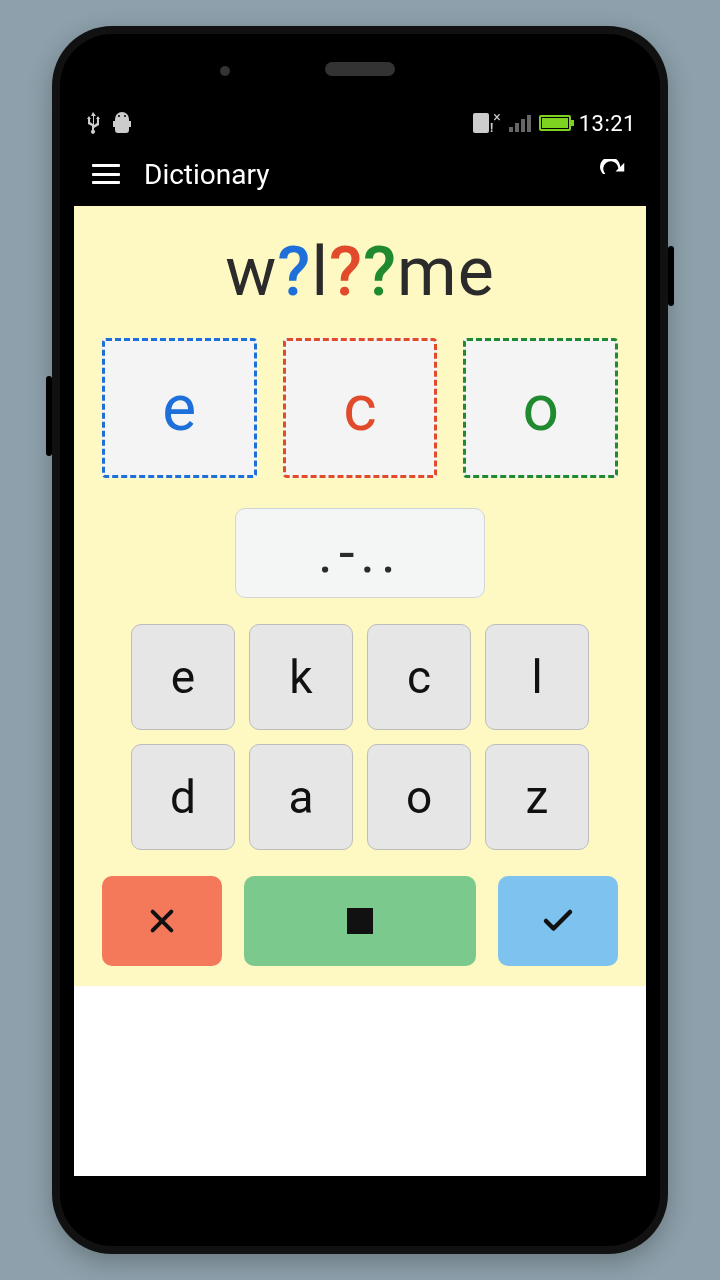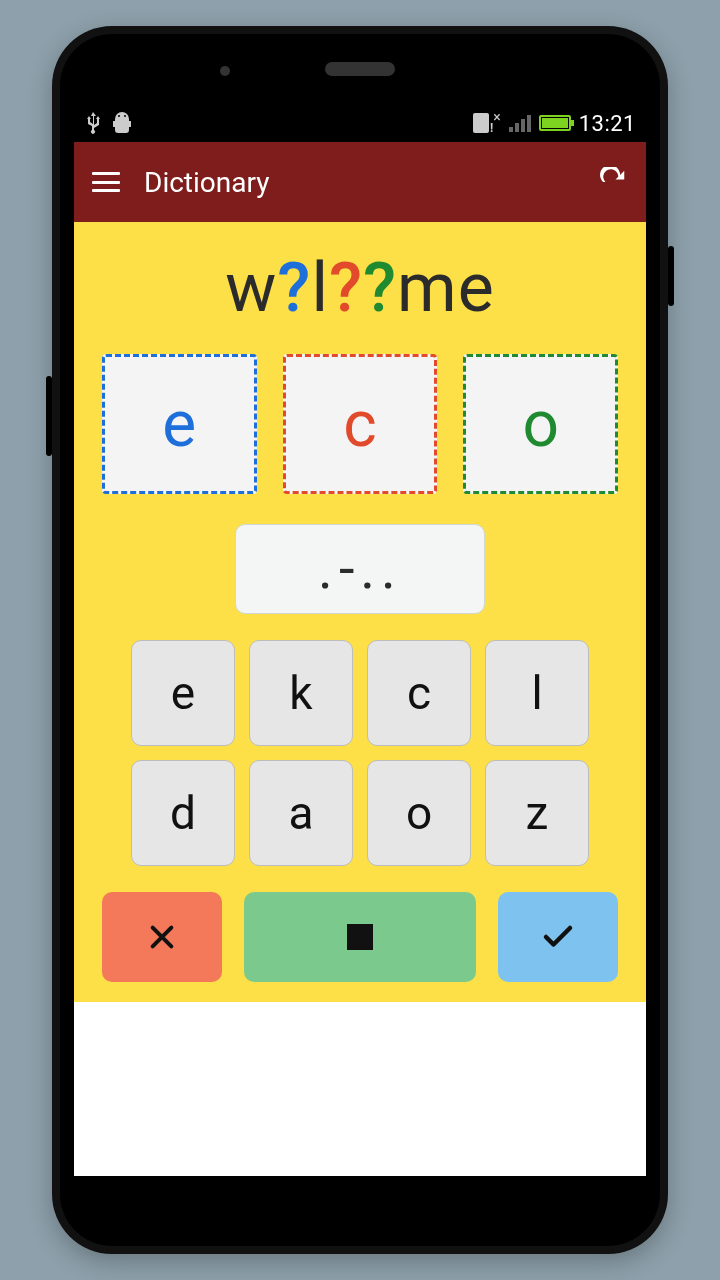--- a/index.html
+++ b/index.html
@@ -65,37 +65,37 @@
   .signal span:nth-child(2){height:9px;}
   .signal span:nth-child(3){height:13px;}
   .signal span:nth-child(4){height:17px;}
   .sd-icon { width:16px; height:20px; background:#ccc; border-radius:2px; position:relative;}
   .sd-icon::after{content:"!"; position:absolute; right:-4px; bottom:-2px; color:#ccc; font-size:12px; font-weight:bold;}
   .x-mark{ color:#ccc; font-size:14px; margin-left:-4px; margin-top:-12px;}
   .usb-icon svg, .android-icon svg { display:block; }
 
   
   .appbar {
-    height: 80px;
-    background: #7f1d1d;
+    height: 64px;
+    background: #000000;
     color: #fff;
     display: flex;
     align-items: center;
     padding: 0 18px;
     gap: 24px;
   }
   .hamburger { width:28px; height:20px; display:flex; flex-direction:column; justify-content:space-between; cursor:pointer;}
   .hamburger span { height:3px; background:#fff; border-radius:1px;}
   .appbar-title { font-size: 28px; font-weight: 400; }
   .refresh { margin-left:auto; cursor:pointer; }
   .refresh svg { display:block; }
 
   .content {
     padding: 20px 28px;
-    background:#fde047;
+    background:#fef9c3;
   }
 
   .word {
     text-align: center;
     font-size: 68px;
     color: #2b2b2b;
     letter-spacing: 1px;
     margin-top: 6px;
   }
   .word .q1 { color: #1e6fd9; font-weight:500;}

